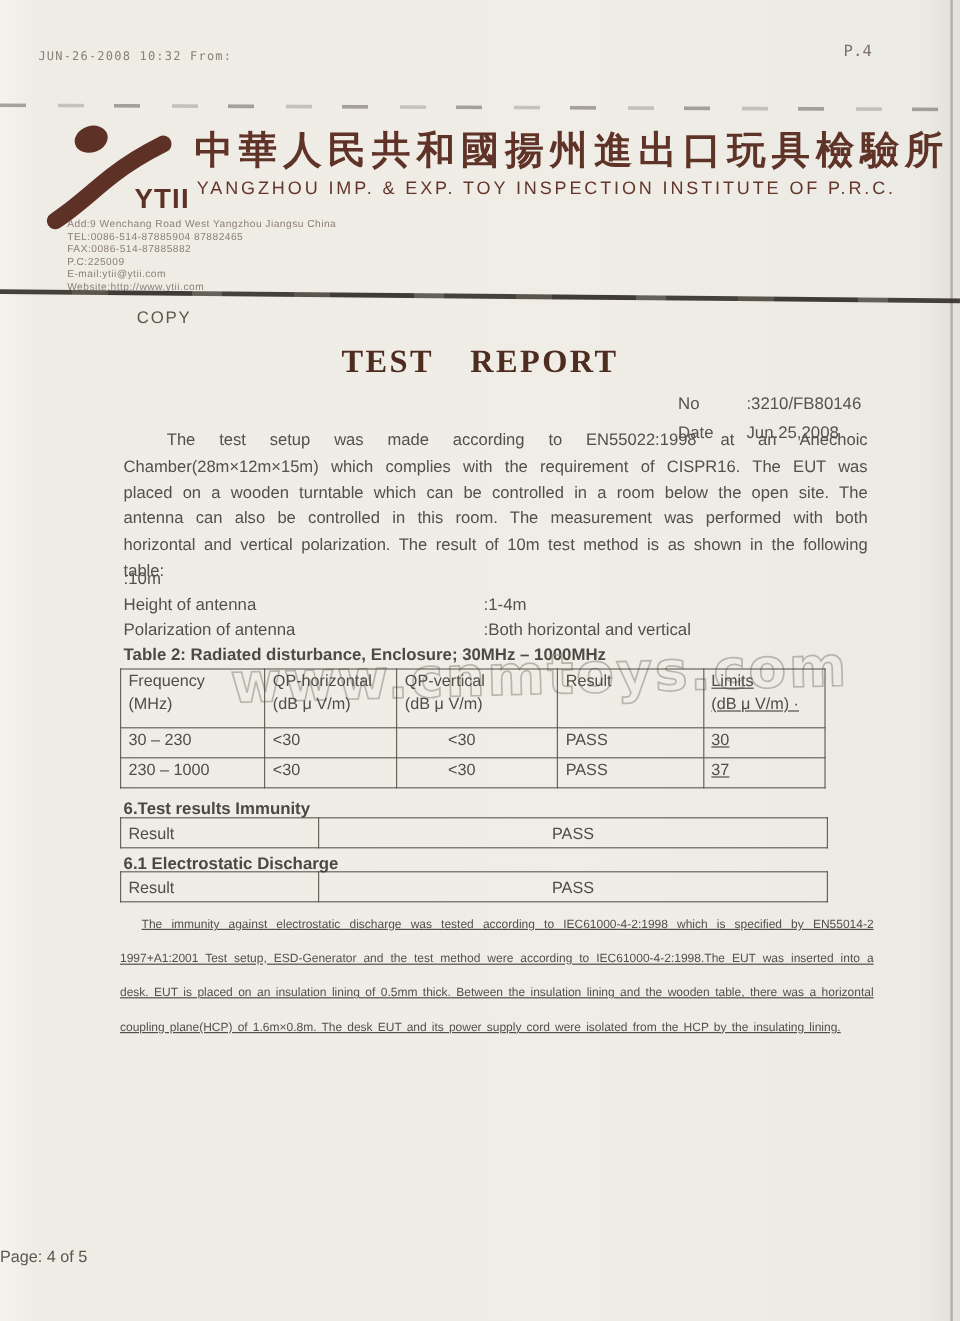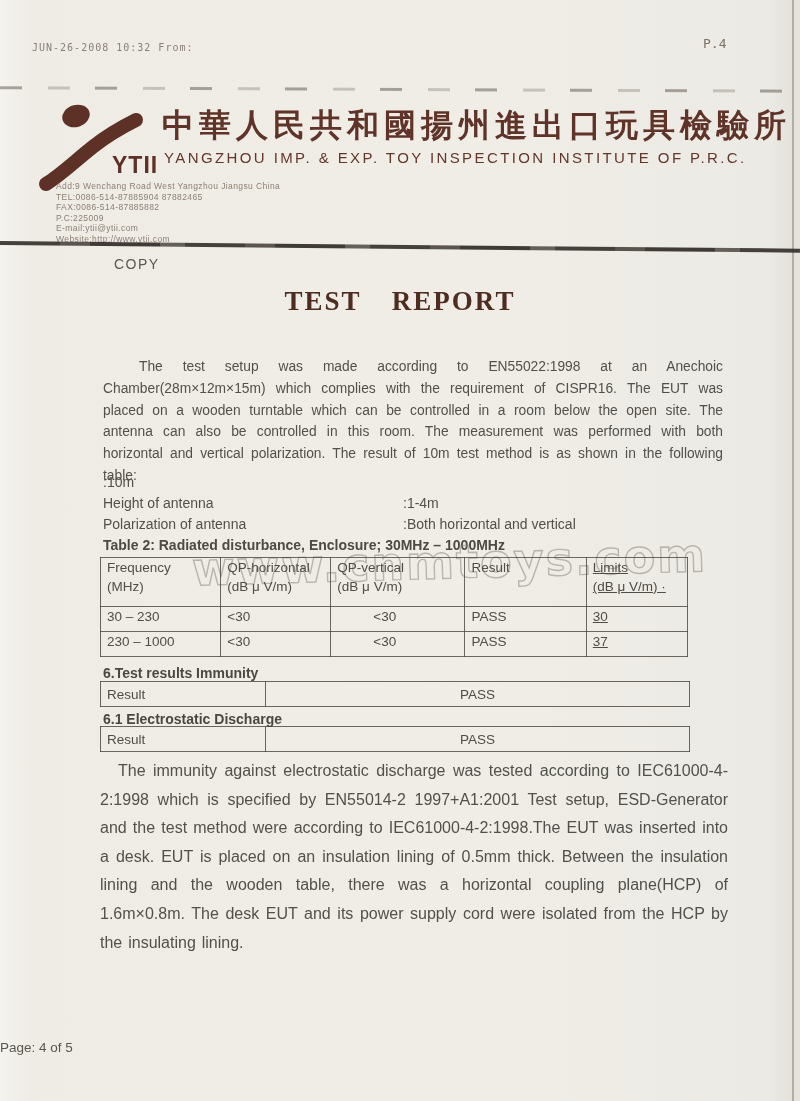--- a/index.html
+++ b/index.html
@@ -76,22 +76,22 @@
   .sec-heading{position:absolute; font-size:14px; font-weight:bold; color:#4a4841; left:103px;}
   .h-immunity{top:665px;}
   .h-esd{top:711px;}
 
   .rtbl{position:absolute; left:100px; width:590px; font-size:13.5px; color:#4f4d46;}
   .rtbl-1{top:681px;} .rtbl-2{top:726px;}
   .rtbl td{border:1px solid rgba(72,68,60,.8); height:22px; padding:1px 6px;}
   .rtbl .lab{width:152px;}
   .rtbl .val{text-align:center;}
 
-  .esd-par{position:absolute; top:757px; left:100px; width:628px; font-size:16px;
-    line-height:28.6px; text-align:justify; text-indent:18px; word-spacing:1.5px;}
+  .esd-par{position:absolute; top:757px; left:100px; width:628px; font-size:10px;
+    line-height:28.6px; text-align:justify; text-indent:18px; word-spacing:1.5px;text-decoration:underline;}
 
   .footer{position:absolute; top:1040px; left:0; width:800px; text-align:left;
     font-size:13.5px; color:#5a574f;}
 </style>
 </head>
 <body>
 
 <div class="page">
   <div class="edge-soft"></div>
   <div class="edge-line"></div>
@@ -114,20 +114,30 @@
     <div>P.C:225009</div>
     <div>E-mail:ytii@ytii.com</div>
     <div>Website:http://www.ytii.com</div>
   </div>
   <div class="rule-thick"></div>
 
   <div class="copy-stamp">COPY</div>
 
   <div class="report-title">TEST REPORT</div>
 
+  <div class="meta">
+    <div class="meta-row">
+      <span class="meta-label">No</span>
+      <span class="meta-value">:3210/FB80146</span>
+    </div>
+    <div class="meta-row">
+      <span class="meta-label">Date</span>
+      <span class="meta-value">Jun.25,2008</span>
+    </div>
+  </div>
 
   <div class="intro">The test setup was made according to EN55022:1998 at an Anechoic Chamber(28m×12m×15m) which complies with the requirement of CISPR16. The EUT was placed on a wooden turntable which can be controlled in a room below the open site. The antenna can also be controlled in this room. The measurement was performed with both horizontal and vertical polarization. The result of 10m test method is as shown in the following table:</div>
 
   <div class="specs">
     <div class="spec-row">
       <span>:10m</span>
     </div>
     <div class="spec-row">
       <span class="spec-label">Height of antenna</span>
       <span>:1-4m</span>

